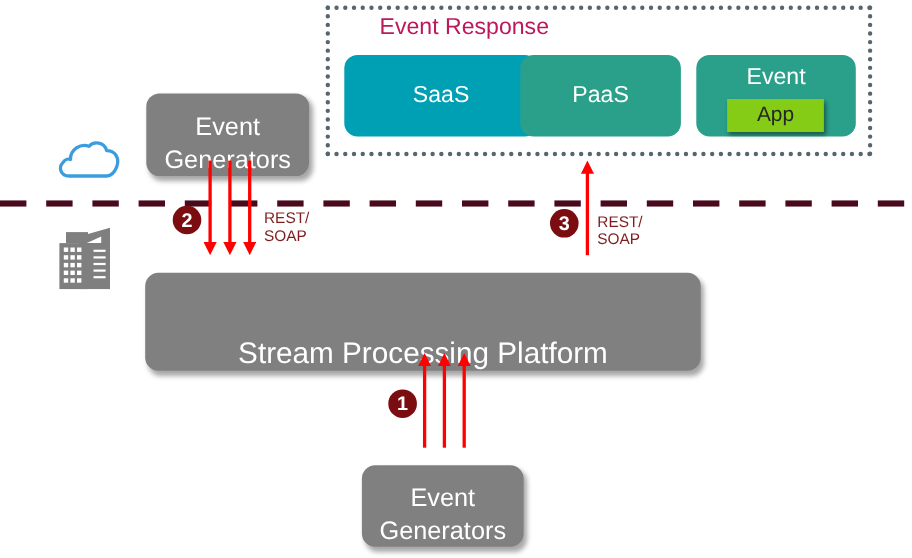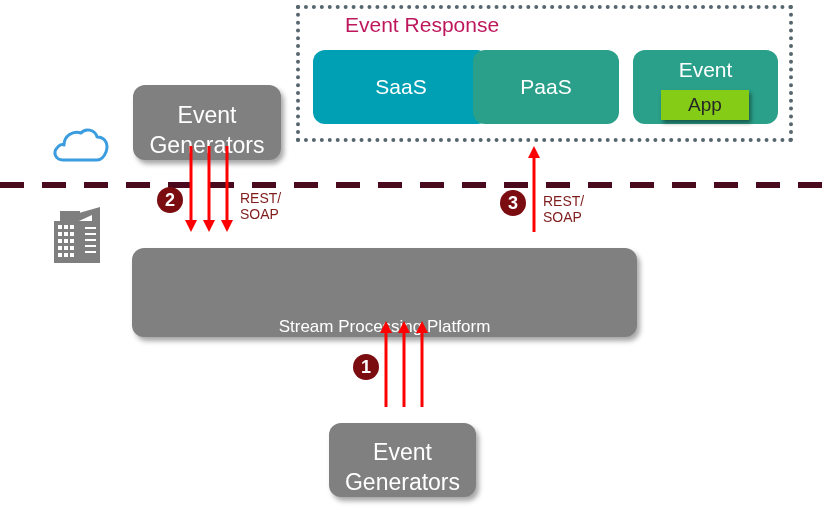--- a/index.html
+++ b/index.html
@@ -18,21 +18,21 @@
   .tile.iaas { left:633px; width:145px; background:#2aa08a; align-items:flex-start; padding-top:8px; box-sizing:border-box; }
   .app-box { left:661px; top:90px; width:88px; height:30px; background:#84cc16;
      color:#262626; font-size:19px; display:flex; align-items:center; justify-content:center;
      box-shadow:2px 3px 4px rgba(0,0,0,0.45); }
 
   .gray-box { background:#808080; color:#ffffff; border-radius:12px;
      box-shadow:3px 4px 5px rgba(0,0,0,0.35); display:flex; flex-direction:column;
      align-items:center; justify-content:flex-end; text-align:center;margin-top:16px; }
   .gen-top { left:133px; top:69px; width:148px; height:75px; font-size:23px; line-height:30px; }
   .gen-bottom { left:329px; top:407px; width:147px; height:74px; font-size:23px; line-height:30px; }
-  .platform { left:132px; top:232px; width:505px; height:89px; font-size:17px; }
+  .platform { left:132px; top:232px; width:505px; height:89px; font-size:27px; }
 
   .dash-line { left:0; top:182px; width:829px; height:6px; }
 
   .badge { position:absolute; width:26px; height:26px; border-radius:50%; background:#7b0c10;
      color:#ffffff; font-weight:bold; font-size:18px; display:flex; align-items:center; justify-content:center; }
   .b2 { left:157px; top:187px; }
   .b3 { left:500px; top:190px; }
   .b1 { left:353px; top:354px; }
 
   .proto { position:absolute; font-size:14px; line-height:16px; color:#7f1d1d; }

